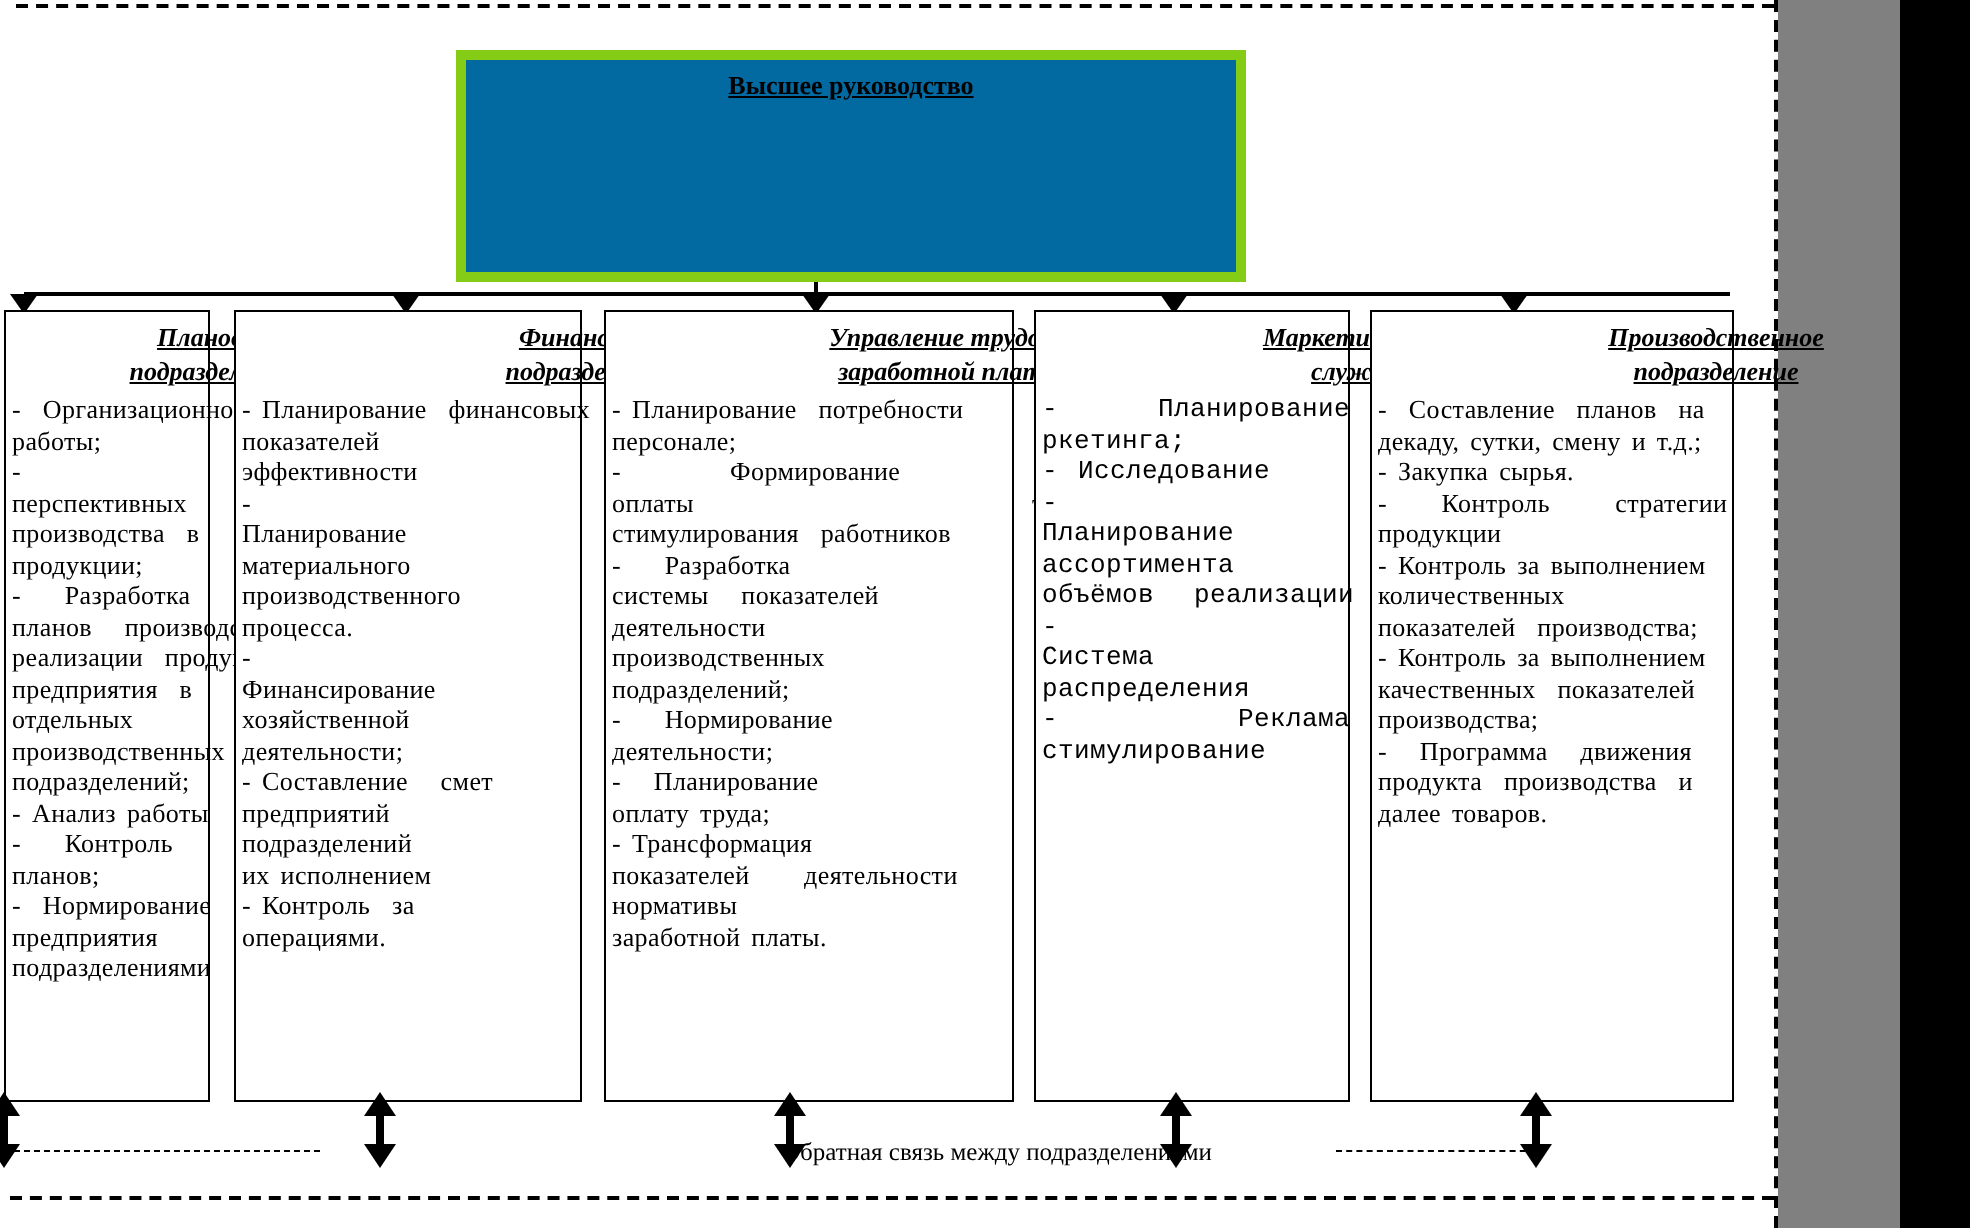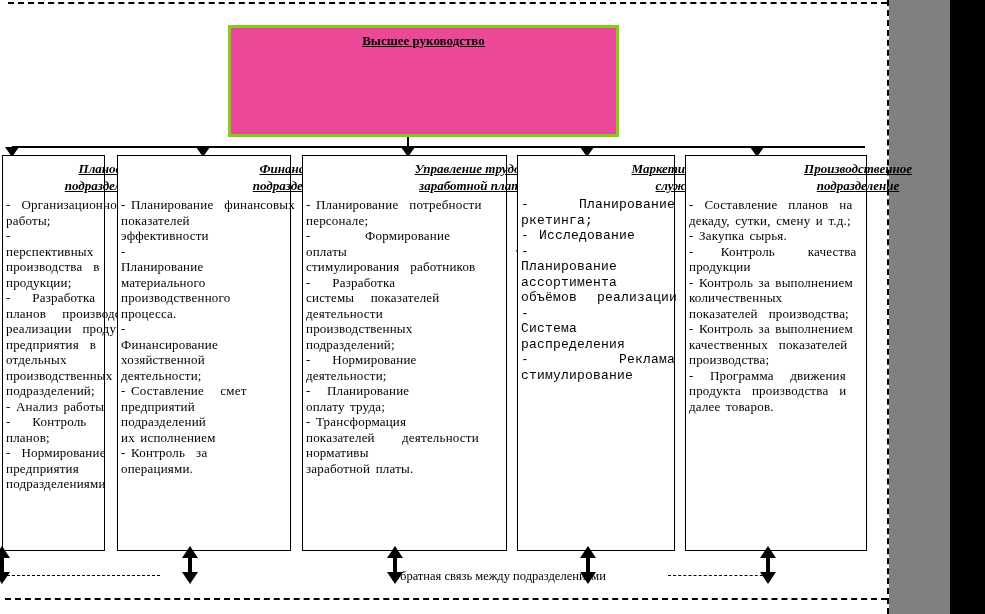--- a/index.html
+++ b/index.html
@@ -5,22 +5,22 @@
   html,body{margin:0;padding:0;background:#fff;}
   #screen{position:relative;width:985px;height:614px;background:#ffffff;overflow:hidden;
           font-family:"Liberation Serif","DejaVu Serif",serif;color:#000;}
   .strip{position:absolute;top:0;height:614px;z-index:1;}
   .boundary{position:absolute;z-index:2;}
   .tb-dash{border-top:2px dashed #000;height:0;}
   .lr-dash{border-left:2px dashed #000;width:0;}
   .connector{position:absolute;background:#000;z-index:3;}
   .arrow-down{position:absolute;width:0;height:0;border-left:7px solid transparent;
               border-right:7px solid transparent;border-top:10px solid #000;z-index:3;}
-  .topbox{position:absolute;left:228px;top:25px;width:385px;height:106px;background:#ec4899;
-          border:3px solid #84cc16;z-index:4;}
+  .topbox{position:absolute;left:228px;top:25px;width:385px;height:106px;background:#0369a1;
+          border:5px solid #84cc16;z-index:4;}
   .topbox-title{position:absolute;left:2px;top:4px;width:381px;text-align:center;
           font-weight:bold;text-decoration:underline;font-size:13px;line-height:18px;}
   .topbox-body{position:absolute;left:105px;top:22px;width:300px;white-space:pre-wrap;
           font-size:11px;line-height:19px;letter-spacing:0.2px;}
   .col{position:absolute;top:155px;}
   .frame{position:absolute;top:0;background:#fff;border:1px solid #000;height:394px;}
   .colcontent{position:absolute;top:0;}
   .box-title{position:absolute;top:5px;text-align:center;font-weight:bold;font-style:italic;
           text-decoration:underline;white-space:pre-line;font-size:13px;line-height:17px;}
   .box-body{position:absolute;top:42px;white-space:pre-wrap;font-size:13px;line-height:15.5px;
@@ -149,21 +149,21 @@
   </div>
 
   <div class="col" style="left:0;z-index:9;">
     <div class="frame" style="left:685px;width:180px;"></div>
     <div class="colcontent" style="left:689px;">
       <div class="box-title" style="left:0;width:338px;">Производственное
 подразделение</div>
       <div class="box-body" style="left:0;width:262px;">-  Составление  планов  на
 декаду, сутки, смену и т.д.;
 - Закупка сырья.
--     Контроль      качества
+-     Контроль      стратегии
 продукции
 - Контроль за выполнением
 количественных
 показателей  производства;
 - Контроль за выполнением
 качественных  показателей
 производства;
 -   Программа   движения
 продукта  производства  и
 далее товаров.</div>

